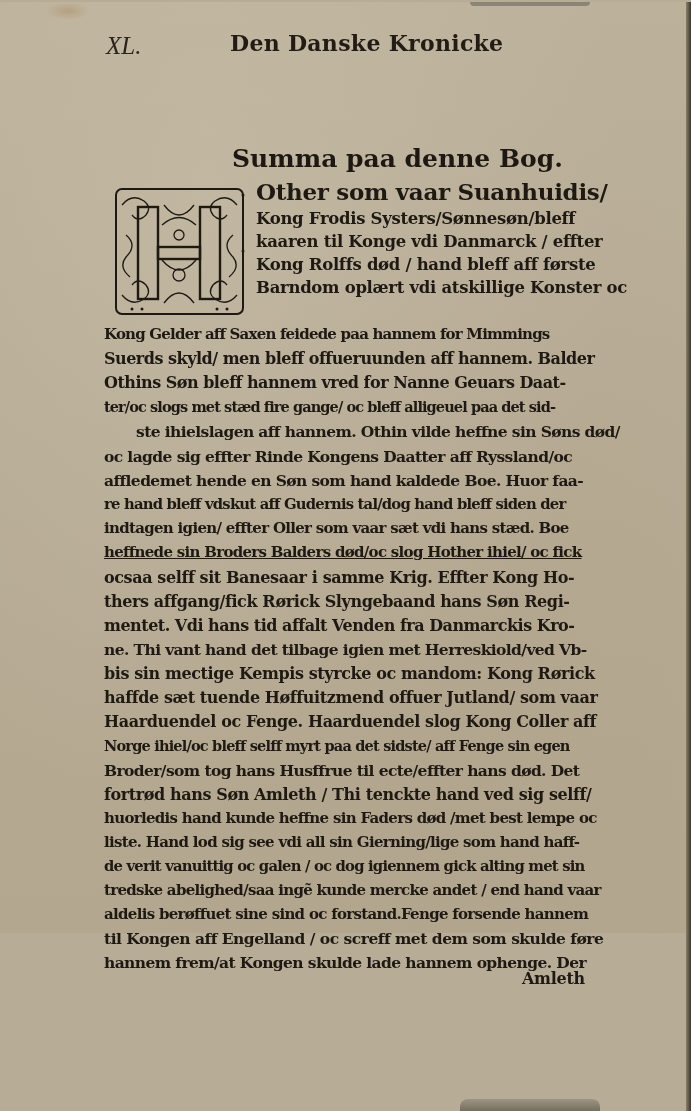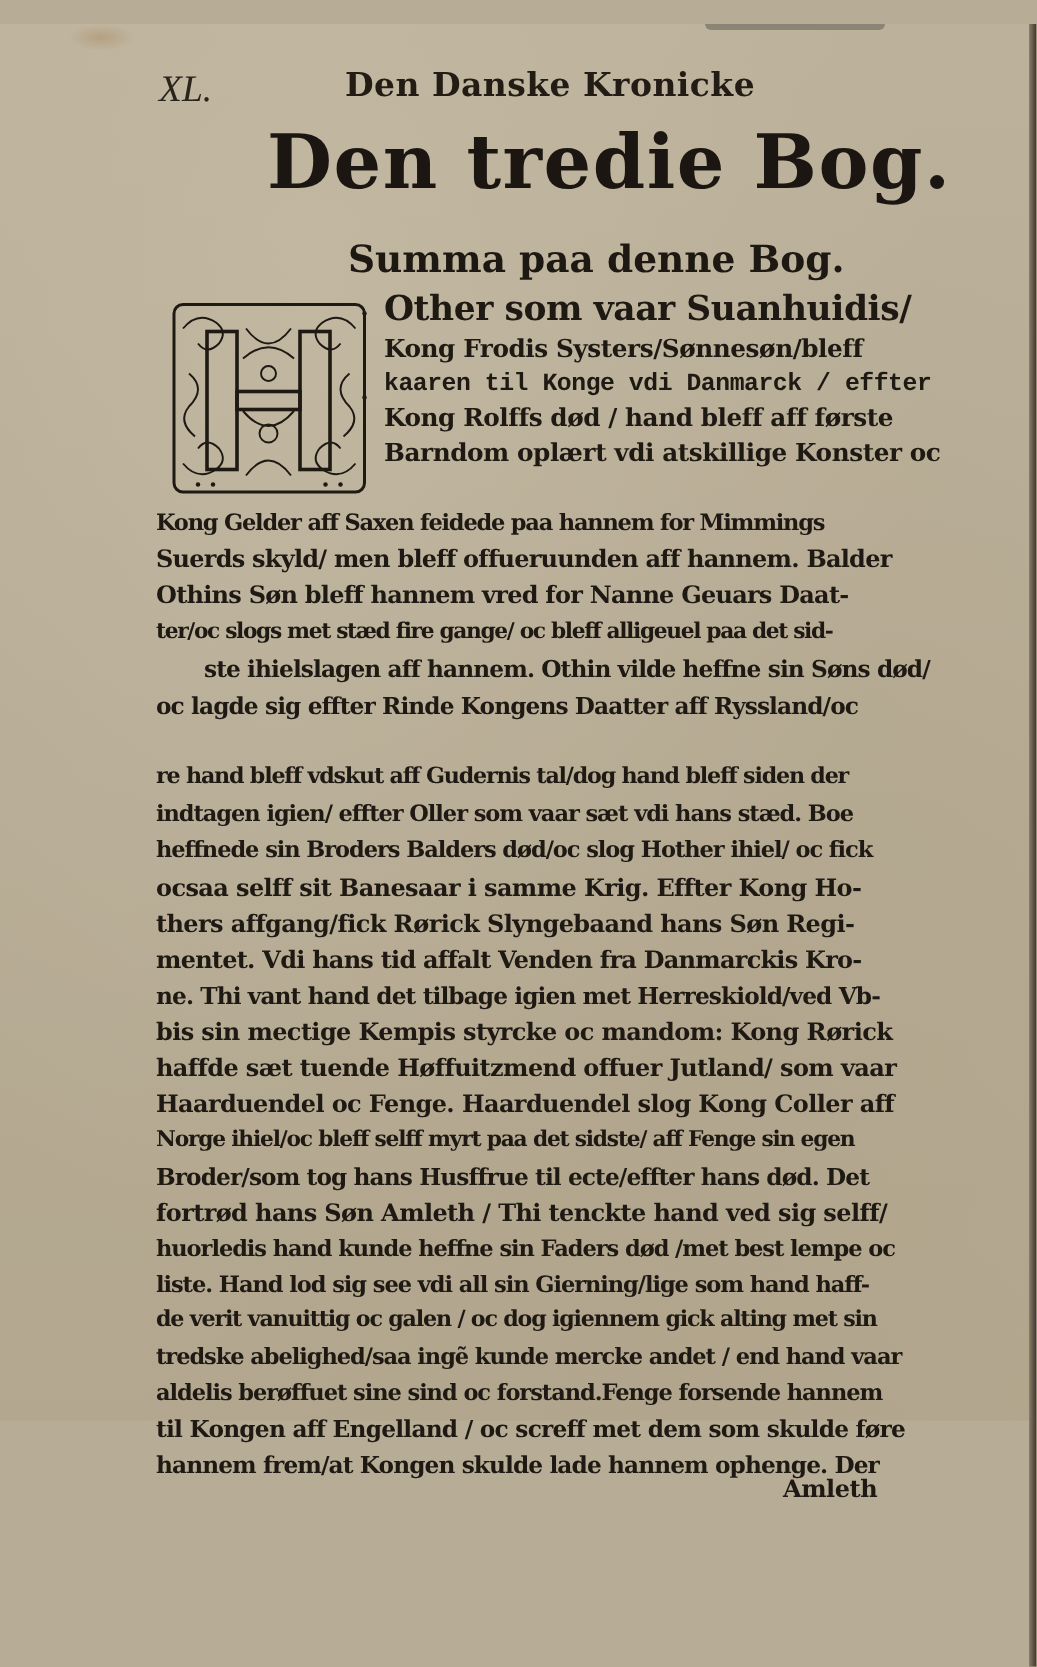--- a/index.html
+++ b/index.html
@@ -3,21 +3,21 @@
   <meta charset="utf-8">
   <style>
     html, body { margin: 0; padding: 0; }
     body {
       width: 691px; height: 1111px; overflow: hidden; position: relative;
       background: #b7ac95;
       font-family: "DejaVu Serif", serif;
       color: #1f1a14;
     }
     .page {
-      position: absolute; left: 0; top: 16px; width: 691px; height: 931px;
+      position: absolute; left: 0; top: 2px; width: 691px; height: 931px;
       background:
         radial-gradient(ellipse at 30% 20%, rgba(200,190,168,0.55), rgba(0,0,0,0) 60%),
         radial-gradient(ellipse at 70% 80%, rgba(175,160,135,0.35), rgba(0,0,0,0) 60%),
         linear-gradient(180deg, #bcb19b 0%, #b6ab94 50%, #b3a78f 100%);
     }
     .stain {
       position: absolute; left: 45px; top: 0; width: 45px; height: 18px;
       background: radial-gradient(ellipse, rgba(170,140,100,0.5), rgba(0,0,0,0) 70%);
     }
     .right-edge {
@@ -69,21 +69,20 @@
 <body>
 
 <div class="page">
   <div class="stain"></div>
   <div class="top-tab"></div>
   <div class="right-edge"></div>
   <div class="bottom-tab"></div>
 
   <div class="folio">XL.</div>
   <div class="running-head">Den Danske Kronicke</div>
-  <div class="book-title">Den tredie Bog.</div>
   <div class="summary-title">Summa paa denne Bog.</div>
 
   <div class="initial">
     <svg viewBox="0 0 135 133" xmlns="http://www.w3.org/2000/svg">
       <rect x="4" y="4" width="127" height="125" fill="none" stroke="#1e1913" stroke-width="2" rx="6"></rect>
       <g fill="none" stroke="#1e1913" stroke-width="1.3">
         <path d="M10 20 q10 -12 22 -4 q8 6 2 14 q-8 8 -14 0"></path>
         <path d="M125 20 q-10 -12 -22 -4 q-8 6 -2 14 q8 8 14 0"></path>
         <path d="M10 110 q10 12 22 4 q8 -6 2 -14 q-8 -8 -14 0"></path>
         <path d="M125 110 q-10 12 -22 4 q-8 -6 -2 -14 q8 -8 14 0"></path>
@@ -107,33 +106,34 @@
         <circle cx="105" cy="124" r="1.5"></circle>
           <circle cx="115" cy="124" r="1.5"></circle>
         <circle cx="131" cy="10" r="1.5"></circle>
           <circle cx="131" cy="66" r="1.5"></circle>
       </g>
     </svg>
   </div>
 
   <div class="line" style="left:256px;top:176px;font-size:23px;">Other som vaar Suanhuidis/</div>
   <div class="line" style="left:256px;top:207px;font-size:16.5px;">Kong Frodis Systers/Sønnesøn/bleff</div>
-  <div class="line" style="left:256px;top:230px;font-size:16.5px;font-family:Liberation Mono, monospace;">kaaren til Konge vdi Danmarck / effter</div>
+  <div class="line" style="left:256px;top:230px;font-size:16.5px;">kaaren til Konge vdi Danmarck / effter</div>
   <div class="line" style="left:256px;top:253px;font-size:16.5px;">Kong Rolffs død / hand bleff aff første</div>
   <div class="line" style="left:256px;top:276px;font-size:16.5px;">Barndom oplært vdi atskillige Konster oc</div>
 
   <div class="line" style="left:104px;top:323px;font-size:15px;letter-spacing:-0.8px;">Kong Gelder aff Saxen feidede paa hannem for Mimmings</div>
   <div class="line" style="left:104px;top:347px;font-size:16px;letter-spacing:-0.5px;">Suerds skyld/ men bleff offueruunden aff hannem. Balder</div>
   <div class="line" style="left:104px;top:371px;font-size:16px;letter-spacing:-0.5px;">Othins Søn bleff hannem vred for Nanne Geuars Daat-</div>
   <div class="line" style="left:104px;top:396px;font-size:14.5px;letter-spacing:-0.9px;">ter/oc slogs met stæd fire gange/ oc bleff alligeuel paa det sid-</div>
   <div class="line" style="left:104px;top:420px;font-size:15.5px;letter-spacing:-0.6px;margin-left:32px;">ste ihielslagen aff hannem. Othin vilde heffne sin Søns død/</div>
   <div class="line" style="left:104px;top:445px;font-size:15.5px;letter-spacing:-0.6px;">oc lagde sig effter Rinde Kongens Daatter aff Ryssland/oc</div>
+  <div class="line" style="left:104px;top:469px;font-size:15.5px;letter-spacing:-0.6px;">affledemet hende en Søn som hand kaldede Boe. Huor faa-</div>
   <div class="line" style="left:104px;top:493px;font-size:14.8px;letter-spacing:-0.8px;">re hand bleff vdskut aff Gudernis tal/dog hand bleff siden der</div>
   <div class="line" style="left:104px;top:517px;font-size:15px;letter-spacing:-0.7px;">indtagen igien/ effter Oller som vaar sæt vdi hans stæd. Boe</div>
-  <div class="line" style="left:104px;top:541px;font-size:15px;letter-spacing:-0.7px;">heffnede sin Broders Balders død/oc slog Hother ihiel/ oc fick</div>
+  <div class="line" style="left:104px;top:541px;font-size:15px;letter-spacing:-0.7px;text-decoration:underline;">heffnede sin Broders Balders død/oc slog Hother ihiel/ oc fick</div>
   <div class="line" style="left:104px;top:566px;font-size:16px;letter-spacing:-0.4px;text-align:center;">ocsaa selff sit Banesaar i samme Krig. Effter Kong Ho-</div>
   <div class="line" style="left:104px;top:590px;font-size:16px;letter-spacing:-0.4px;">thers affgang/fick Rørick Slyngebaand hans Søn Regi-</div>
   <div class="line" style="left:104px;top:614px;font-size:16px;letter-spacing:-0.5px;">mentet. Vdi hans tid affalt Venden fra Danmarckis Kro-</div>
   <div class="line" style="left:104px;top:638px;font-size:15.5px;letter-spacing:-0.6px;">ne. Thi vant hand det tilbage igien met Herreskiold/ved Vb-</div>
   <div class="line" style="left:104px;top:662px;font-size:16px;letter-spacing:-0.4px;">bis sin mectige Kempis styrcke oc mandom: Kong Rørick</div>
   <div class="line" style="left:104px;top:686px;font-size:16px;letter-spacing:-0.4px;">haffde sæt tuende Høffuitzmend offuer Jutland/ som vaar</div>
   <div class="line" style="left:104px;top:710px;font-size:16px;letter-spacing:-0.4px;">Haarduendel oc Fenge. Haarduendel slog Kong Coller aff</div>
   <div class="line" style="left:104px;top:735px;font-size:14.5px;letter-spacing:-0.8px;">Norge ihiel/oc bleff selff myrt paa det sidste/ aff Fenge sin egen</div>
   <div class="line" style="left:104px;top:759px;font-size:15.5px;letter-spacing:-0.6px;">Broder/som tog hans Husffrue til ecte/effter hans død. Det</div>
   <div class="line" style="left:104px;top:783px;font-size:16px;letter-spacing:-0.4px;">fortrød hans Søn Amleth / Thi tenckte hand ved sig selff/</div>

